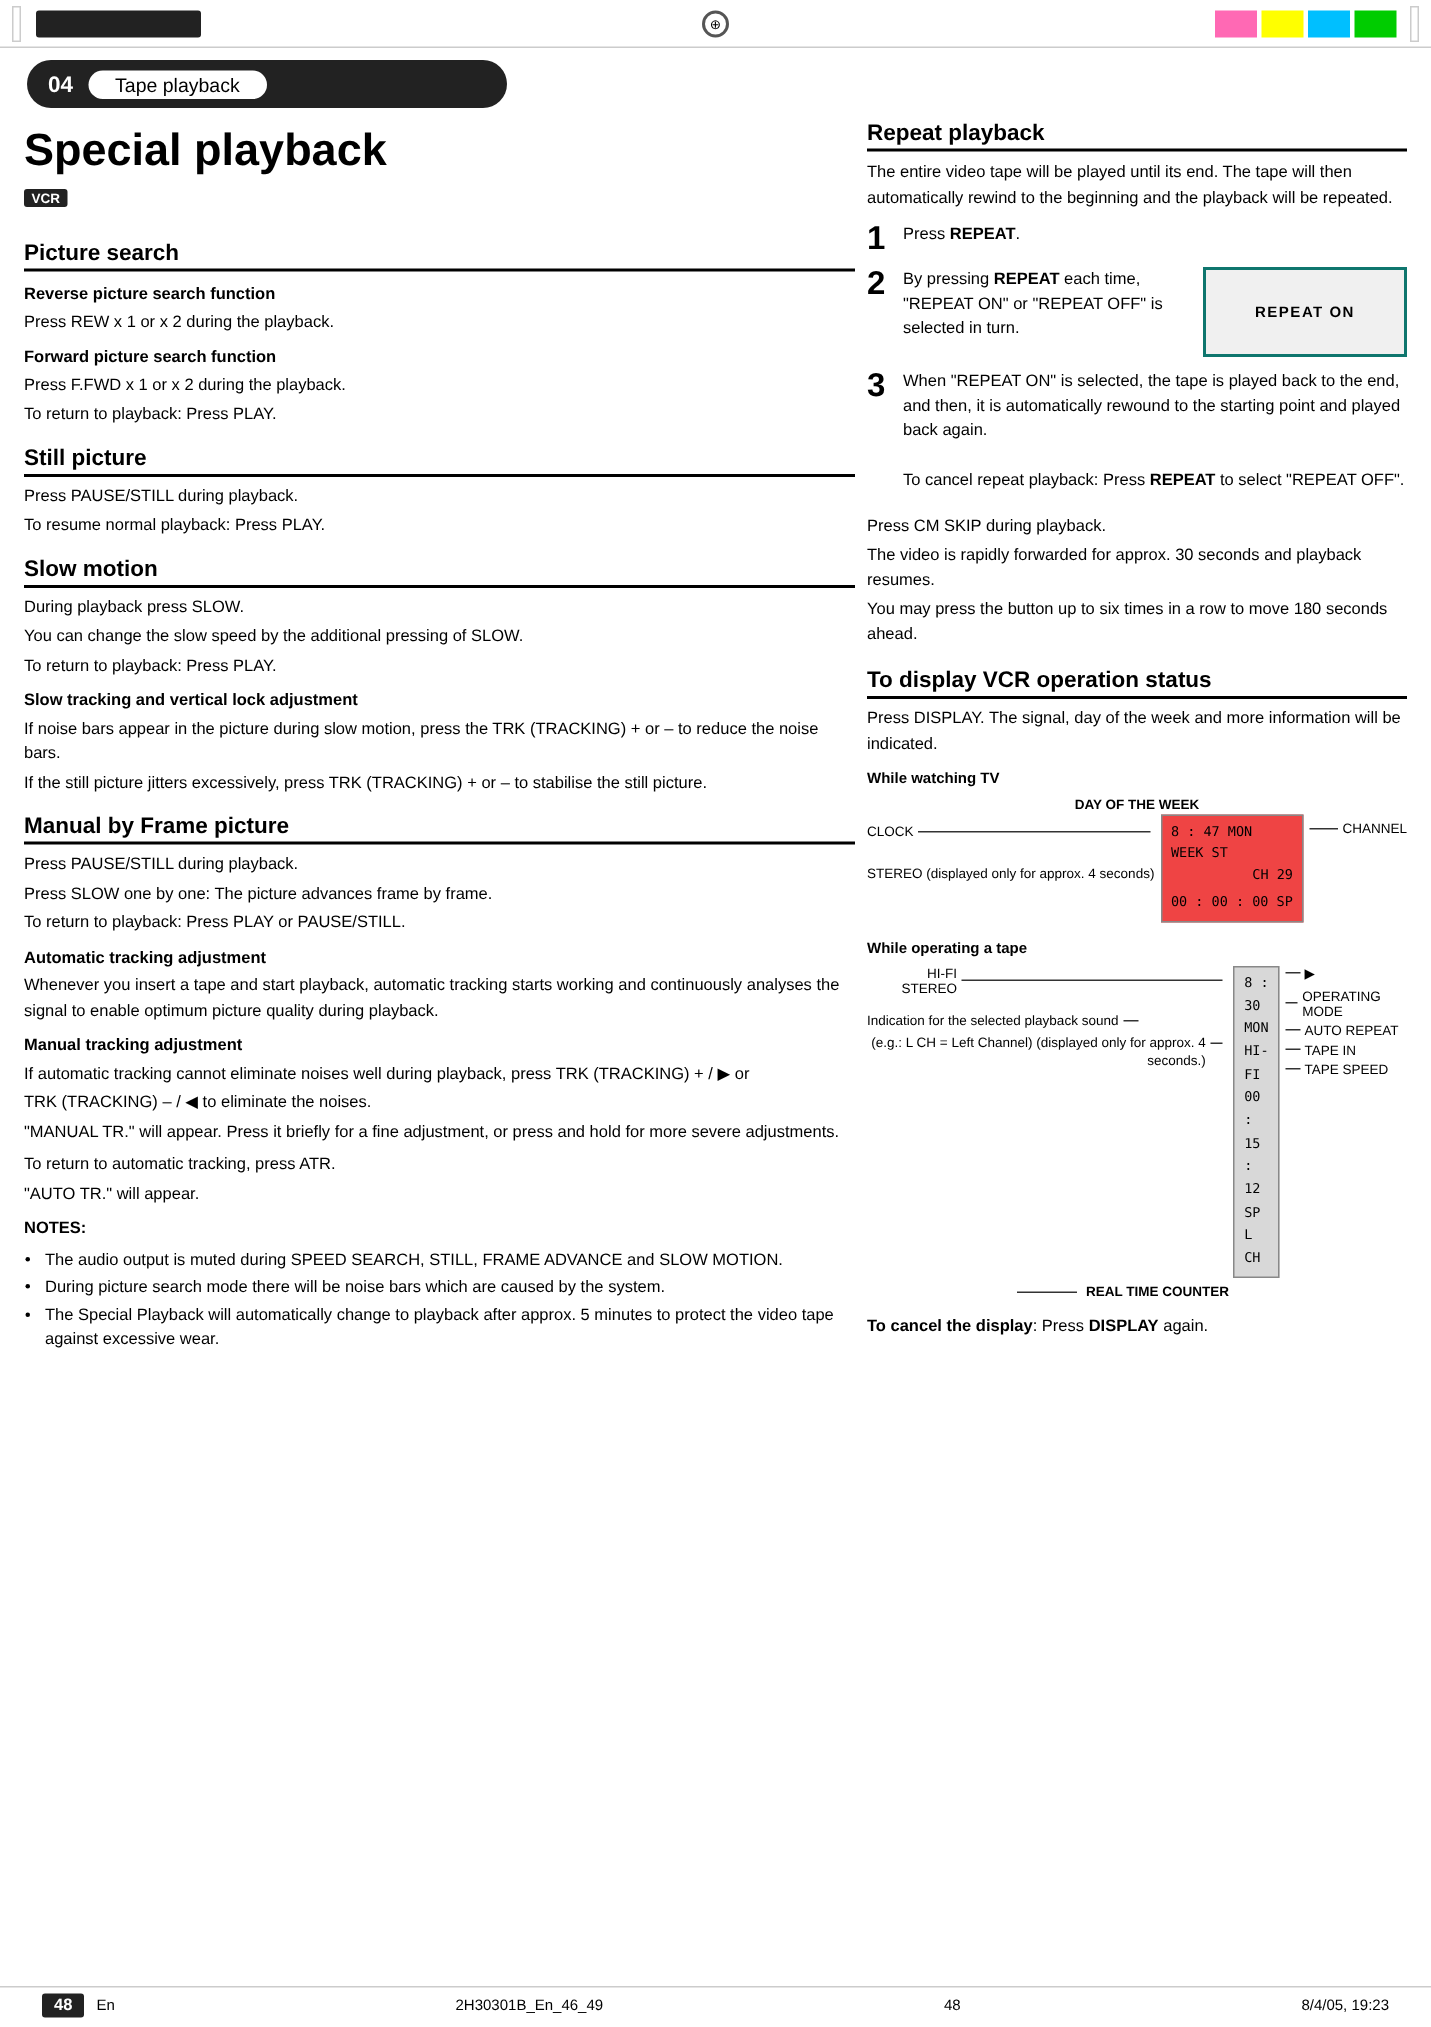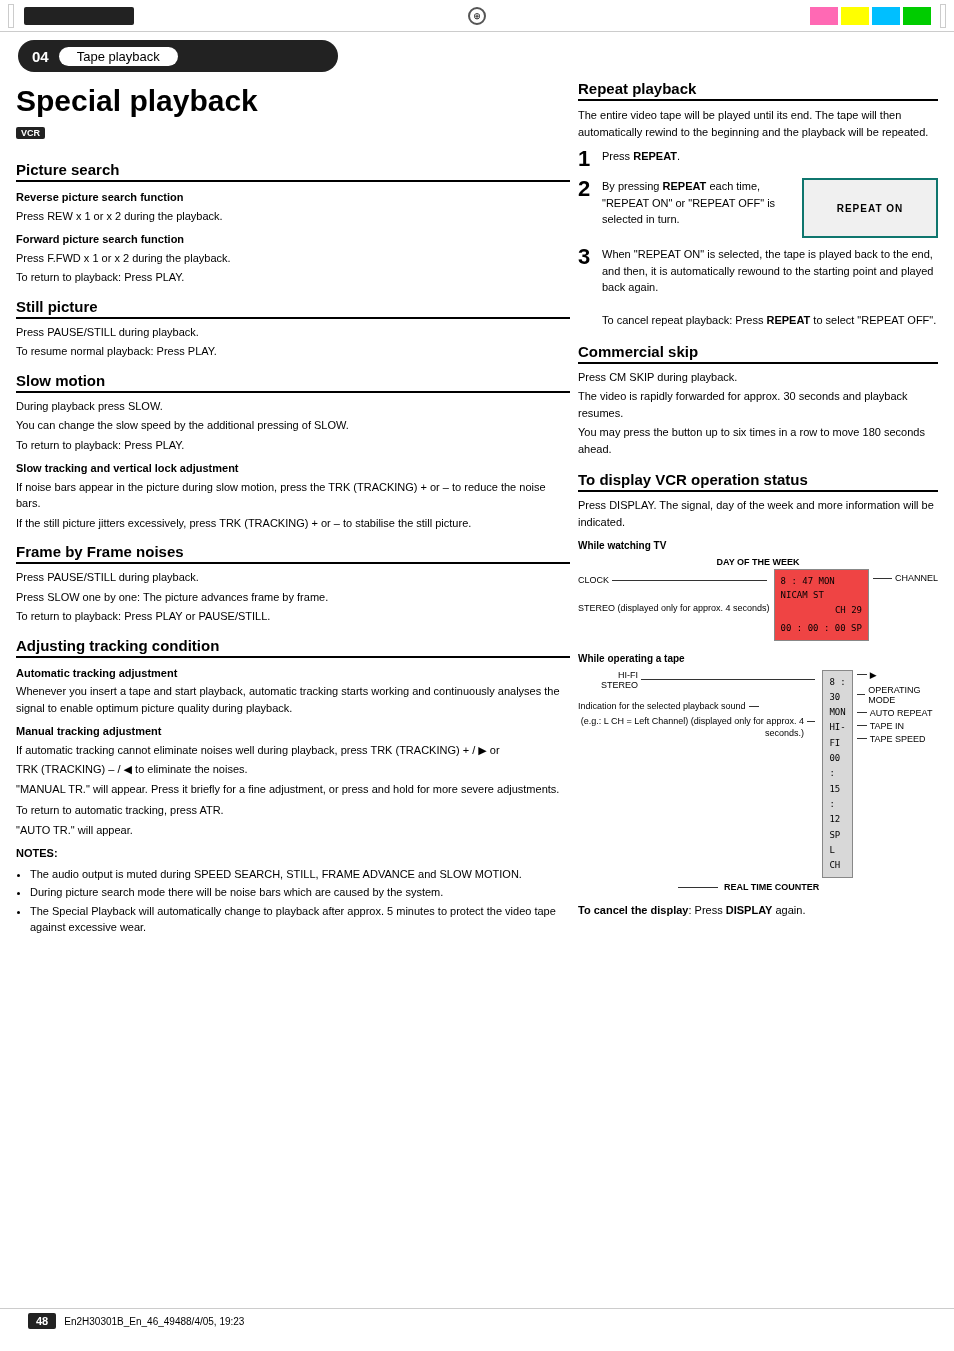--- a/index.html
+++ b/index.html
@@ -181,26 +181,26 @@
     .notes-list li {
       list-style-type: disc;
       font-size: 11px;
       line-height: 1.5;
       margin-bottom: 2px;
     }
 
     
     .page-footer {
       position: absolute;
-      bottom: 18px;
+      bottom: 2px;
       left: 0;
       right: 0;
       display: flex;
       align-items: center;
-      justify-content: flex-start;
+      justify-content: space-between;
       padding: 4px 28px;
       border-top: 1px solid #ccc;
       font-size: 10px;
     }
     .page-num-badge {
       background: #222;
       color: #fff;
       font-size: 11px;
       font-weight: bold;
       padding: 2px 8px;
@@ -270,29 +270,28 @@
       <p>During playback press SLOW.</p>
       <p>You can change the slow speed by the additional pressing of SLOW.</p>
       <p>To return to playback: Press PLAY.</p>
       <p class="sub-heading">Slow tracking and vertical lock adjustment</p>
       <p>If noise bars appear in the picture during slow motion, press the TRK (TRACKING) + or – to reduce the noise bars.</p>
       <p>If the still picture jitters excessively, press TRK (TRACKING) + or – to stabilise the still picture.</p>
     </div>
 
     
     <div>
-      <h2 class="section-h2">Frame by Frame noises</h2>
+      <h2 class="section-h2">Manual by Frame picture</h2>
       <p>Press PAUSE/STILL during playback.</p>
       <p>Press SLOW one by one: The picture advances frame by frame.</p>
       <p>To return to playback: Press PLAY or PAUSE/STILL.</p>
     </div>
 
     
     <div>
-      <h2 class="section-h2">Adjusting tracking condition</h2>
       <p class="sub-heading">Automatic tracking adjustment</p>
       <p>Whenever you insert a tape and start playback, automatic tracking starts working and continuously analyses the signal to enable optimum picture quality during playback.</p>
       <p class="sub-heading">Manual tracking adjustment</p>
       <p>If automatic tracking cannot eliminate noises well during playback, press TRK (TRACKING) + / ▶ or</p>
       <p>TRK (TRACKING) – / ◀ to eliminate the noises.</p>
       <p>"MANUAL TR." will appear. Press it briefly for a fine adjustment, or press and hold for more severe adjustments.</p>
       <p style="margin-top:5px;">To return to automatic tracking, press ATR.</p>
       <p>"AUTO TR." will appear.</p>
       <p class="sub-heading">NOTES:</p>
       <ul class="notes-list">
@@ -331,21 +330,20 @@
       <div class="step-container">
         <div class="step-number">3</div>
         <div class="step-text">
           When "REPEAT ON" is selected, the tape is played back to the end, and then, it is automatically rewound to the starting point and played back again.<br><br>
           To cancel repeat playback: Press <strong>REPEAT</strong> to select "REPEAT OFF".
         </div>
       </div>
     </div>
 
     <div class="commercial-skip">
-      <h2 style="font-size:15px;font-weight:bold;border-bottom:2px solid #000;margin-bottom:5px;padding-bottom:2px;">Commercial skip</h2>
       <p>Press CM SKIP during playback.</p>
       <p>The video is rapidly forwarded for approx. 30 seconds and playback resumes.</p>
       <p>You may press the button up to six times in a row to move 180 seconds ahead.</p>
     </div>
 
     <div class="vcr-status">
       <h2 style="font-size:15px;font-weight:bold;border-bottom:2px solid #000;margin-bottom:5px;padding-bottom:2px;">To display VCR operation status</h2>
       <p>Press DISPLAY. The signal, day of the week and more information will be indicated.</p>
 
       <p class="diagram-title">While watching TV</p>
@@ -358,21 +356,21 @@
             <div style="display:flex;align-items:center;margin-bottom:8px;">
               <span>CLOCK</span>
               <div style="flex:1;border-top:1px solid #333;margin:0 3px;"></div>
             </div>
             <div style="font-size:9px;line-height:1.3;margin-top:10px;">STEREO (displayed only for approx. 4 seconds)</div>
           </div>
 
           <div style="border:1px solid #888;background:#ef4444;flex:1;padding:4px 6px;min-height:52px;">
             <div style="font-family:monospace;font-size:9px;line-height:1.6;">
               <div>8 : 47  MON</div>
-              <div>NICAM ST</div>
+              <div>WEEK ST</div>
               <div style="display:flex;justify-content:flex-end;">
                 <span>CH 29</span>
               </div>
               <div style="margin-top:4px;">00 : 00 : 00 SP</div>
             </div>
           </div>
 
           <div style="display:flex;flex-direction:column;min-width:65px;font-size:9px;padding-top:4px;">
             <div style="display:flex;align-items:center;margin-bottom:6px;">
               <div style="flex:1;border-top:1px solid #333;margin-right:3px;"></div>

